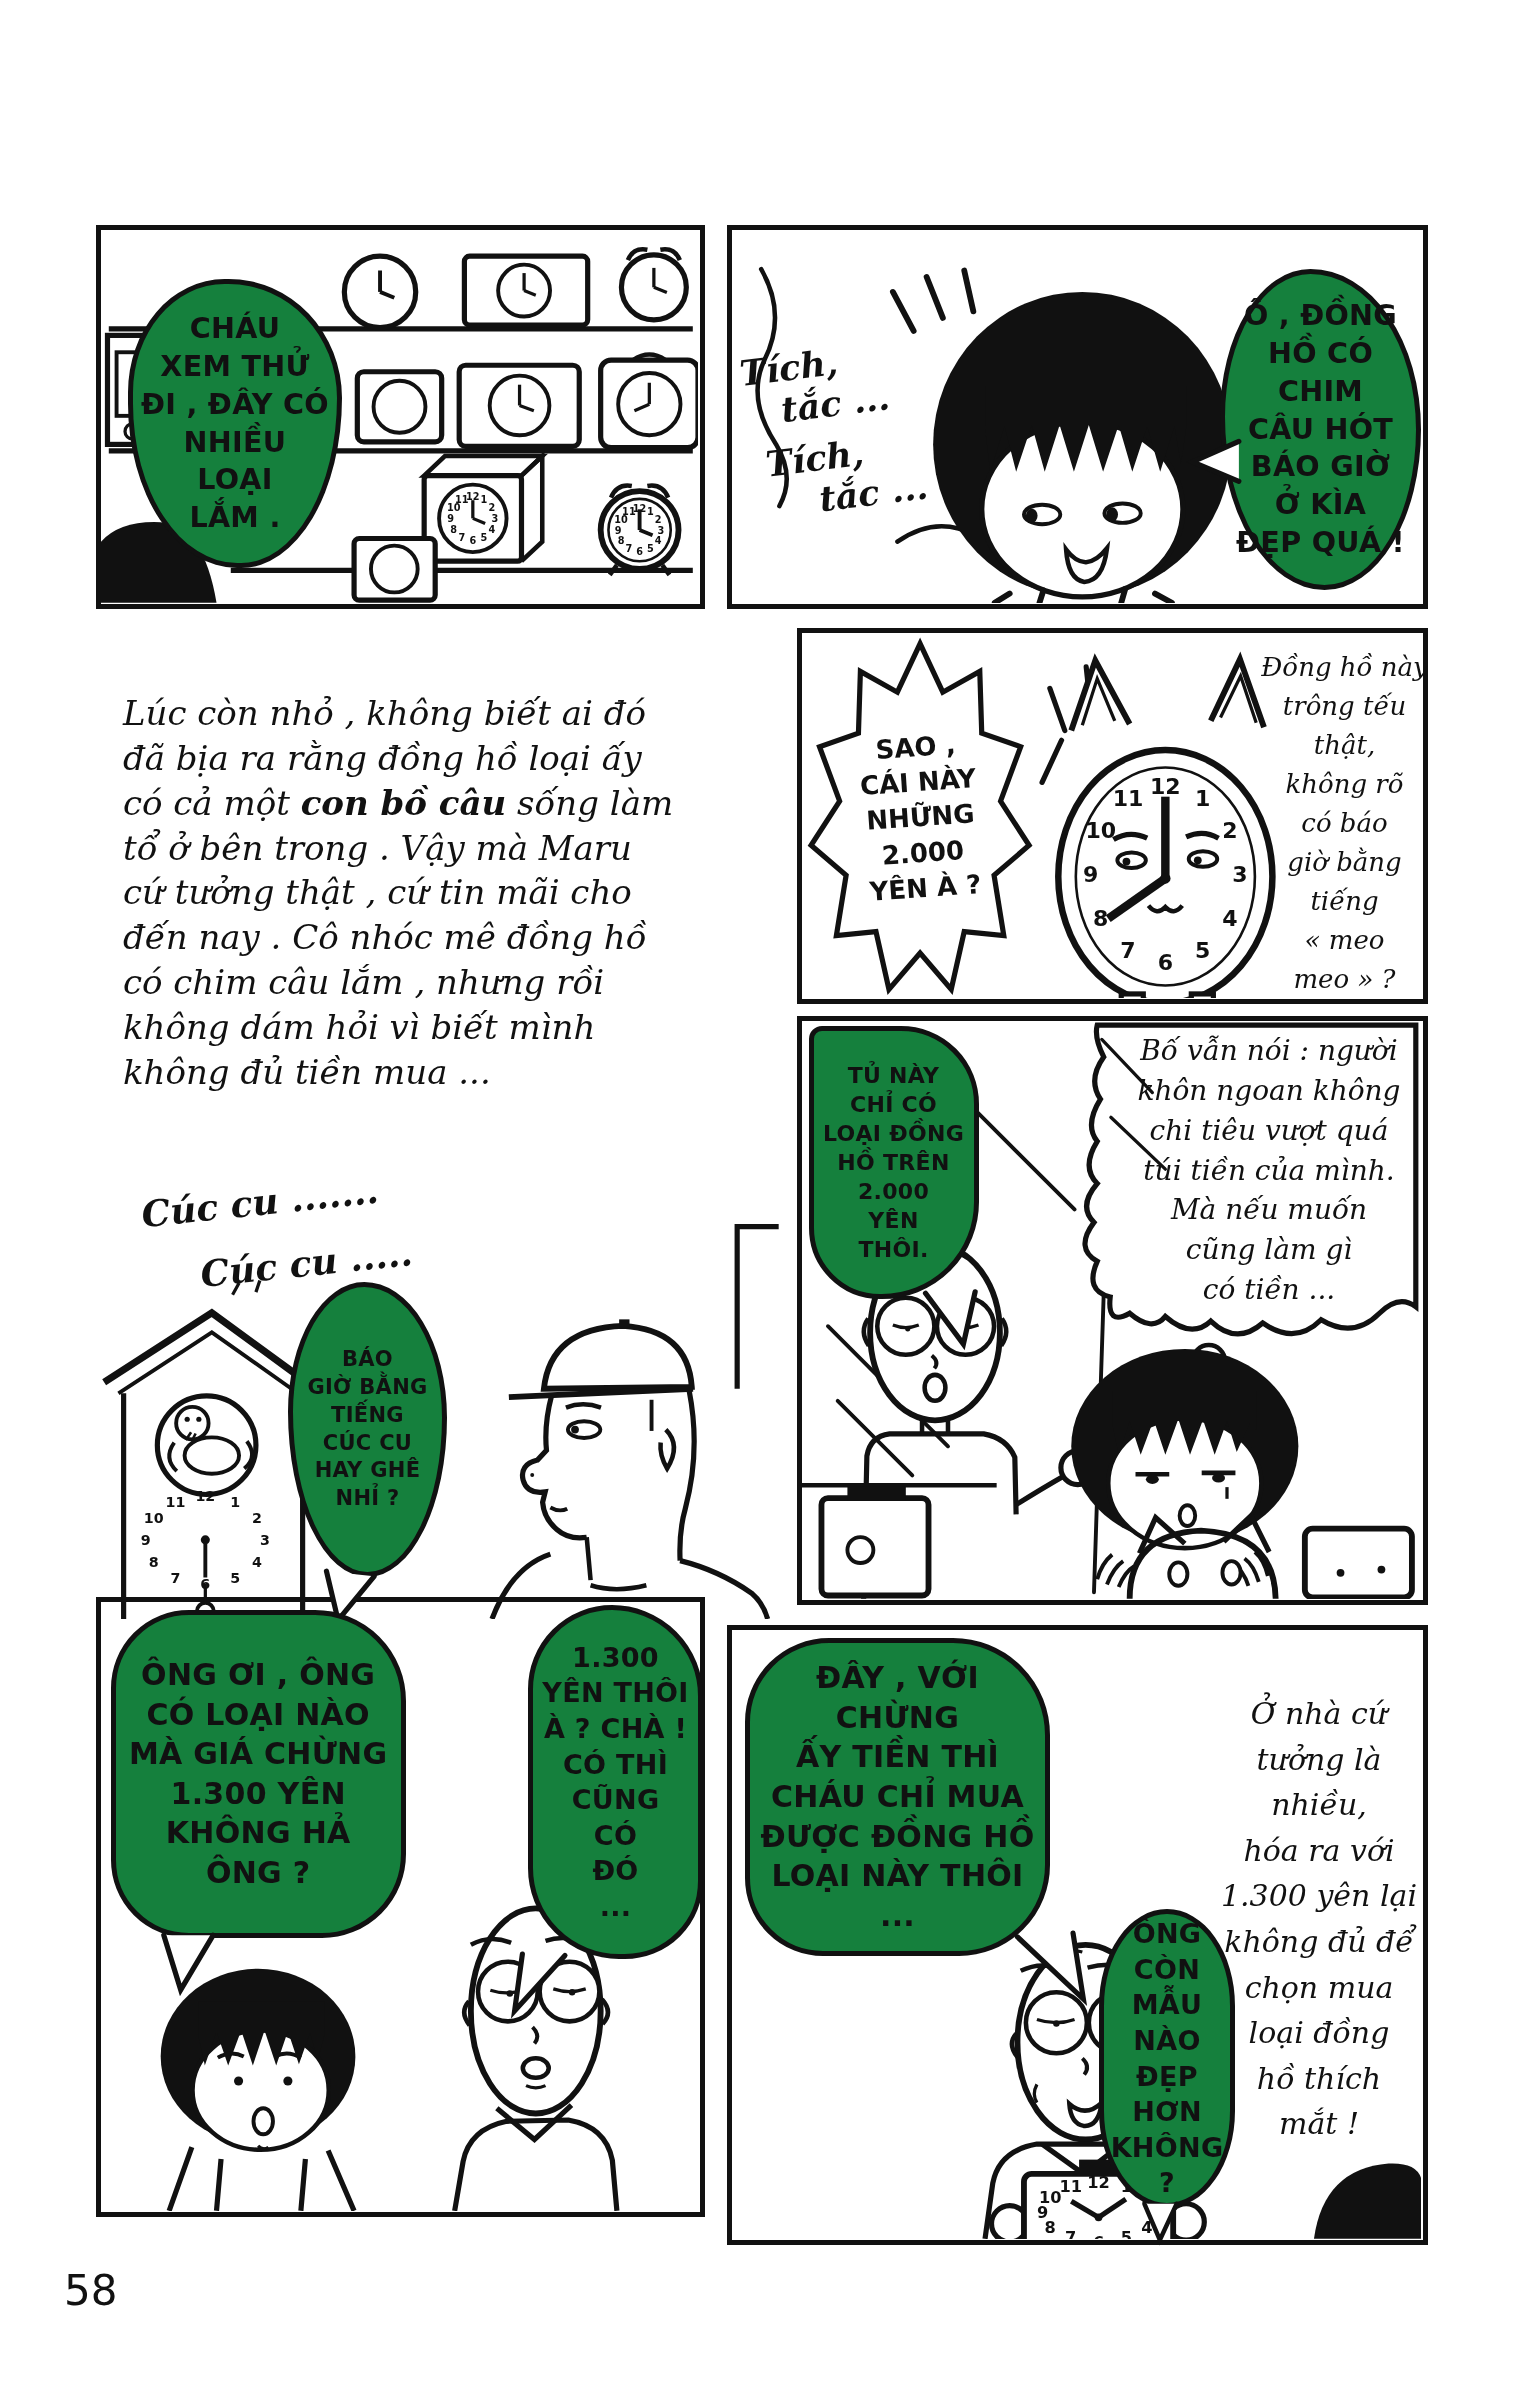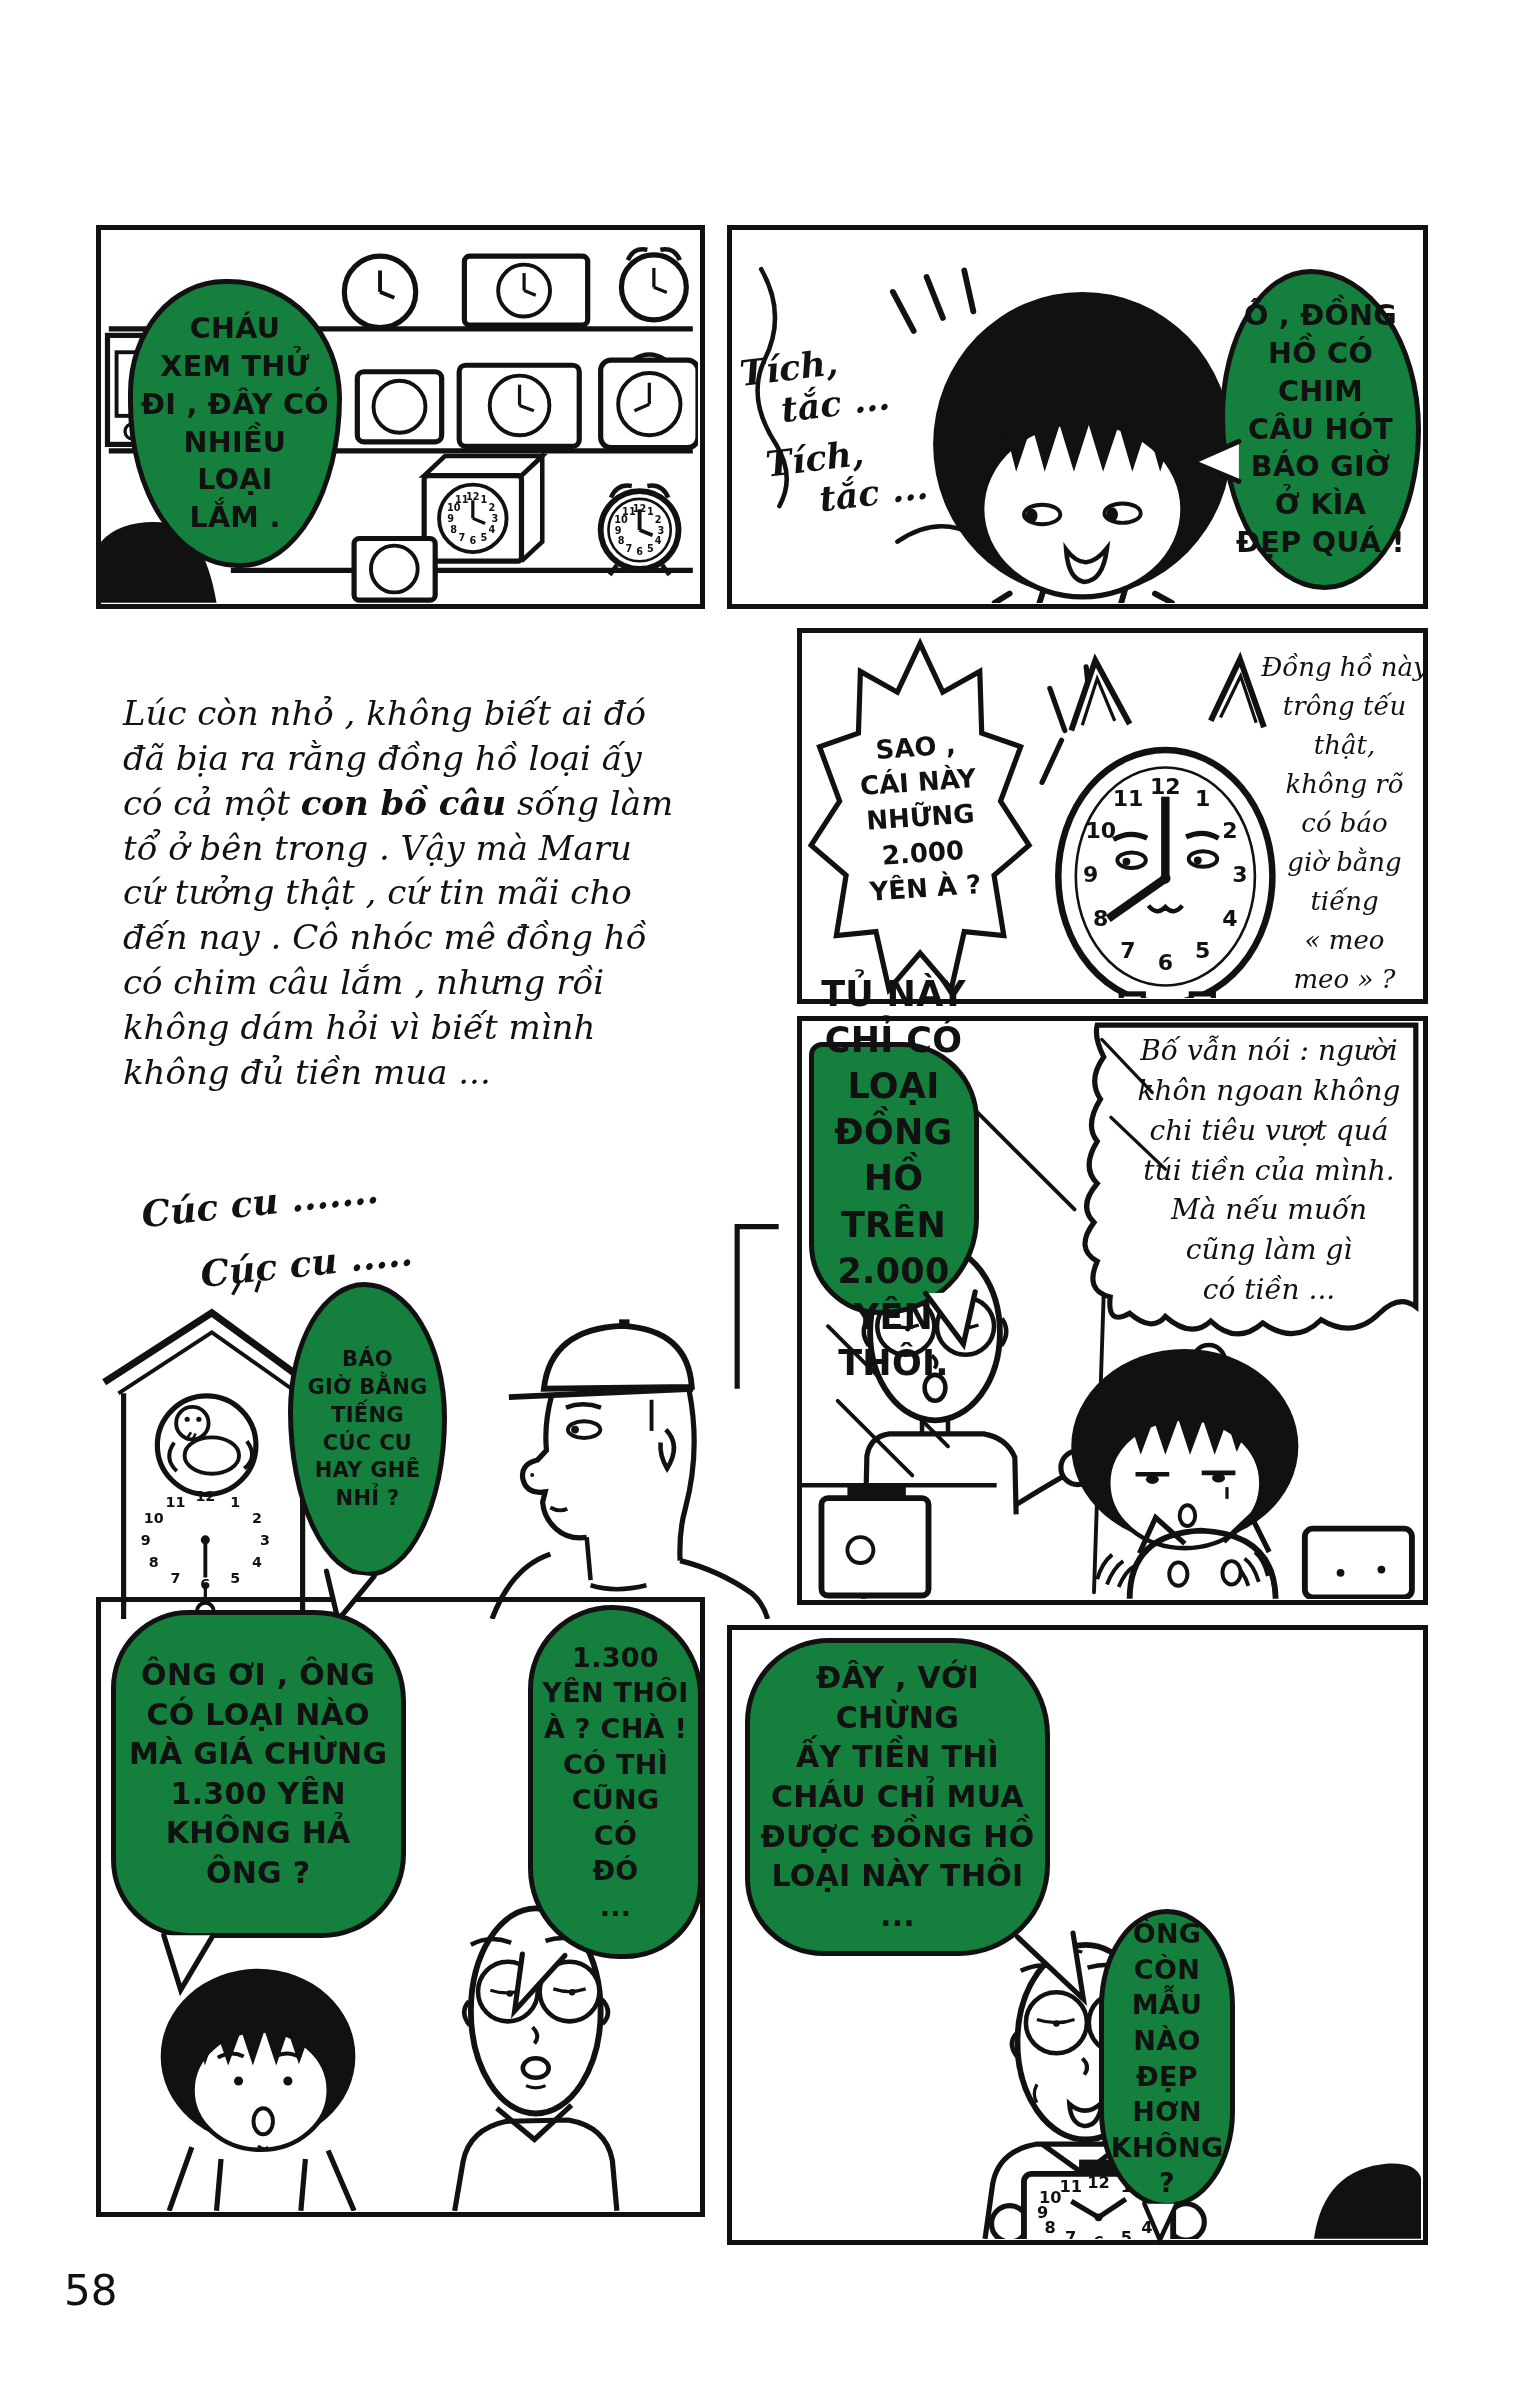--- a/index.html
+++ b/index.html
@@ -395,21 +395,21 @@
         <path d="M 505 890 Q 505 790 615 785 Q 728 790 730 890" stroke-width="9" fill="none"></path>
         <path d="M 520 820 L 545 765 L 590 805" stroke-width="8" fill="none"></path>
         <path d="M 650 802 L 692 762 L 720 818" stroke-width="8" fill="none"></path>
         <ellipse cx="580" cy="852" rx="14" ry="18" stroke-width="6"></ellipse>
         <ellipse cx="662" cy="850" rx="14" ry="18" stroke-width="6"></ellipse>
         <rect x="775" y="782" width="165" height="106" rx="12" stroke-width="9"></rect>
         <circle cx="830" cy="850" r="6" fill="#111" stroke="none"></circle>
         <circle cx="893" cy="845" r="6" fill="#111" stroke="none"></circle>
       </g>
     </svg>
-    <div class="bubble" style="left:6.5px;top:21px;width:170px;height:273px;font-size:35px;
+    <div class="bubble" style="left:6.5px;top:5px;width:170px;height:273px;font-size:22px;
                 border-radius:13px 78px 97px 71px;">
       <span>TỦ NÀY
 CHỈ CÓ
 LOẠI ĐỒNG
 HỒ TRÊN
 2.000
 YÊN
 THÔI.</span>
     </div>
     <svg class="tail" style="left:117px;top:267px;" width="62" height="62" viewBox="0 0 95 95">
@@ -537,20 +537,29 @@
       <span>ĐÂY , VỚI CHỪNG
 ẤY TIỀN THÌ
 CHÁU CHỈ MUA
 ĐƯỢC ĐỒNG HỒ
 LOẠI NÀY THÔI
 ...</span>
     </div>
     <svg class="tail" style="left:279px;top:299px;" width="84" height="78" viewBox="0 0 130 120">
       <path d="M 10 12 L 112 108 L 96 6" fill="#fff" stroke="#111" stroke-width="8" stroke-linecap="round"></path>
     </svg>
+    <div class="txt hand thought-txt" style="left:480px;top:26px;width:214px;height:526px;font-size:30px;line-height:1.52;">Ở nhà cứ
+tưởng là nhiều,
+hóa ra với
+1.300 yên lại
+không đủ để
+chọn mua
+loại đồng
+hồ thích
+mắt !</div>
     <div class="bubble" style="left:367px;top:279px;width:136px;height:299px;font-size:27px;
                 border-radius:68px / 97px;">
       <span>ÔNG
 CÒN
 MẪU
 NÀO
 ĐẸP
 HƠN
 KHÔNG
 ?</span>

